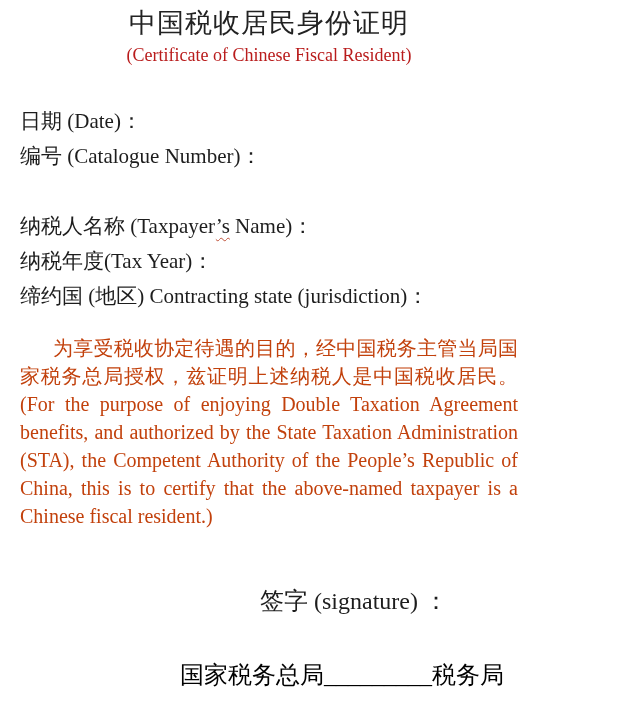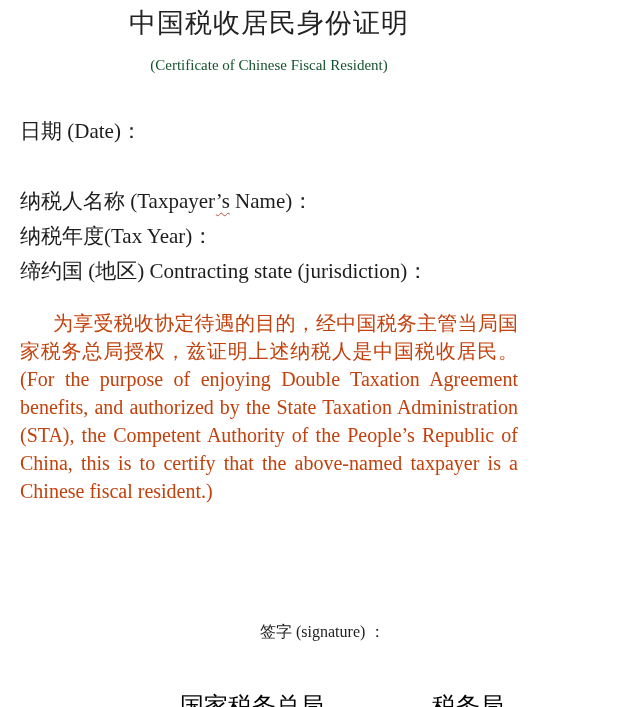--- a/index.html
+++ b/index.html
@@ -26,25 +26,24 @@
     margin: 0;
     text-align: center;
     font-family: "Liberation Sans", "DejaVu Sans", sans-serif;
     font-size: 27px;
     line-height: 34px;
     font-weight: 500;
     letter-spacing: 1px;
     color: #222222;
   }
   .doc-subtitle {
-    margin-top: 10px;
     text-align: center;
-    font-size: 15px;
+    font-size: 18px;
     line-height: 30px;
-    color: #14532d;
+    color: #b91c1c;
   }
   .fields {
     margin-top: 34px;
     font-size: 21px;
   }
   .field-line {
     height: 35px;
     line-height: 35px;
     white-space: nowrap;
   }
@@ -60,23 +59,23 @@
   }
   .cert-paragraph {
     margin: 20px 0 0 0;
     font-size: 20px;
     line-height: 28px;
     text-align: justify;
     text-indent: 33px;
     color: #c2410c;
   }
   .signature-line {
-    margin-top: 112px;
+    margin-top: 56px;
     margin-left: 240px;
-    font-size: 16px;
+    font-size: 24px;
     line-height: 30px;
     white-space: nowrap;
   }
   .agency-line {
     margin-top: 45px;
     text-align: right;
     padding-right: 14px;
     font-size: 24px;
     line-height: 29px;
     white-space: nowrap;
@@ -91,20 +90,21 @@
 
 <div class="page">
 
   <h1 class="doc-title">中国税收居民身份证明</h1>
 
   <div class="doc-subtitle">(Certificate of Chinese Fiscal Resident)</div>
 
   <div class="fields">
     <div class="field-line">日期 (Date)：</div>
 
+    <div class="field-line">编号 (Catalogue Number)：</div>
 
     <div class="blank-line"></div>
 
     <div class="field-line"><span>纳税人名称 (Taxpayer</span><span class="spell-squiggle">’s</span><span> Name)：</span></div>
 
     <div class="field-line">纳税年度(Tax Year)：</div>
 
     <div class="field-line">缔约国 (地区) Contracting state (jurisdiction)：</div>
   </div>
 

